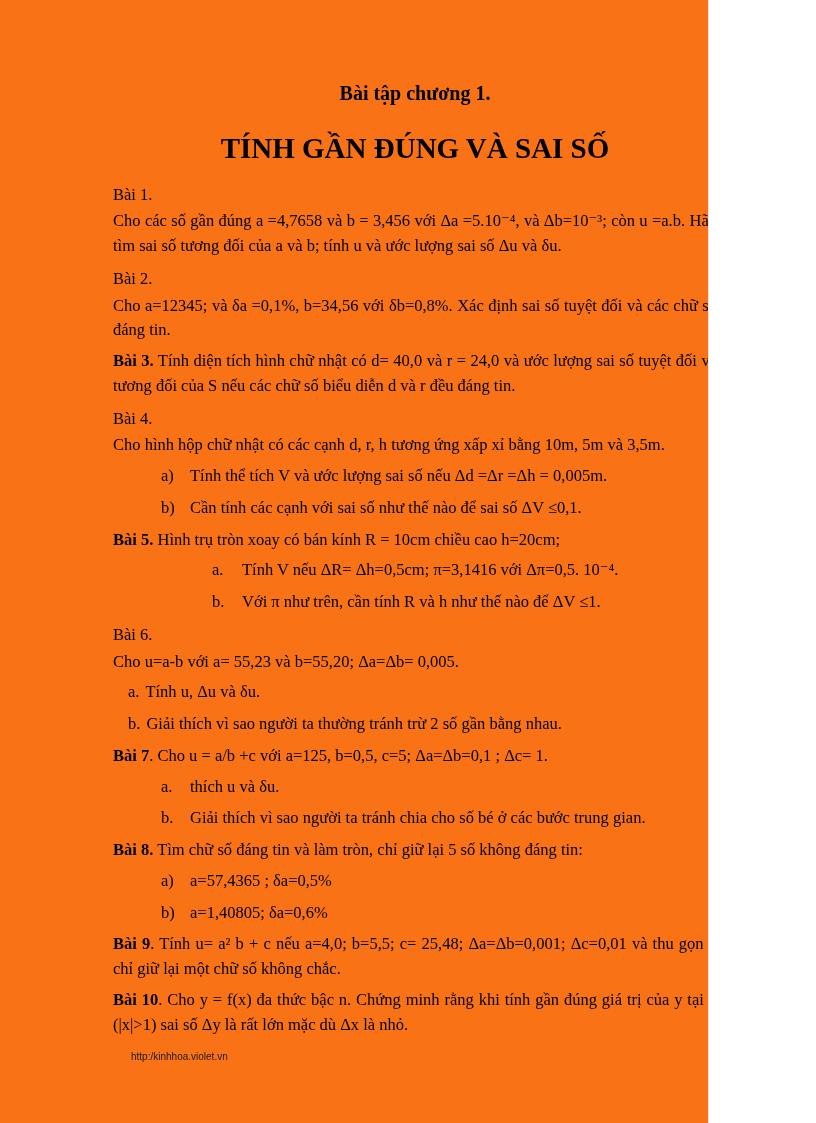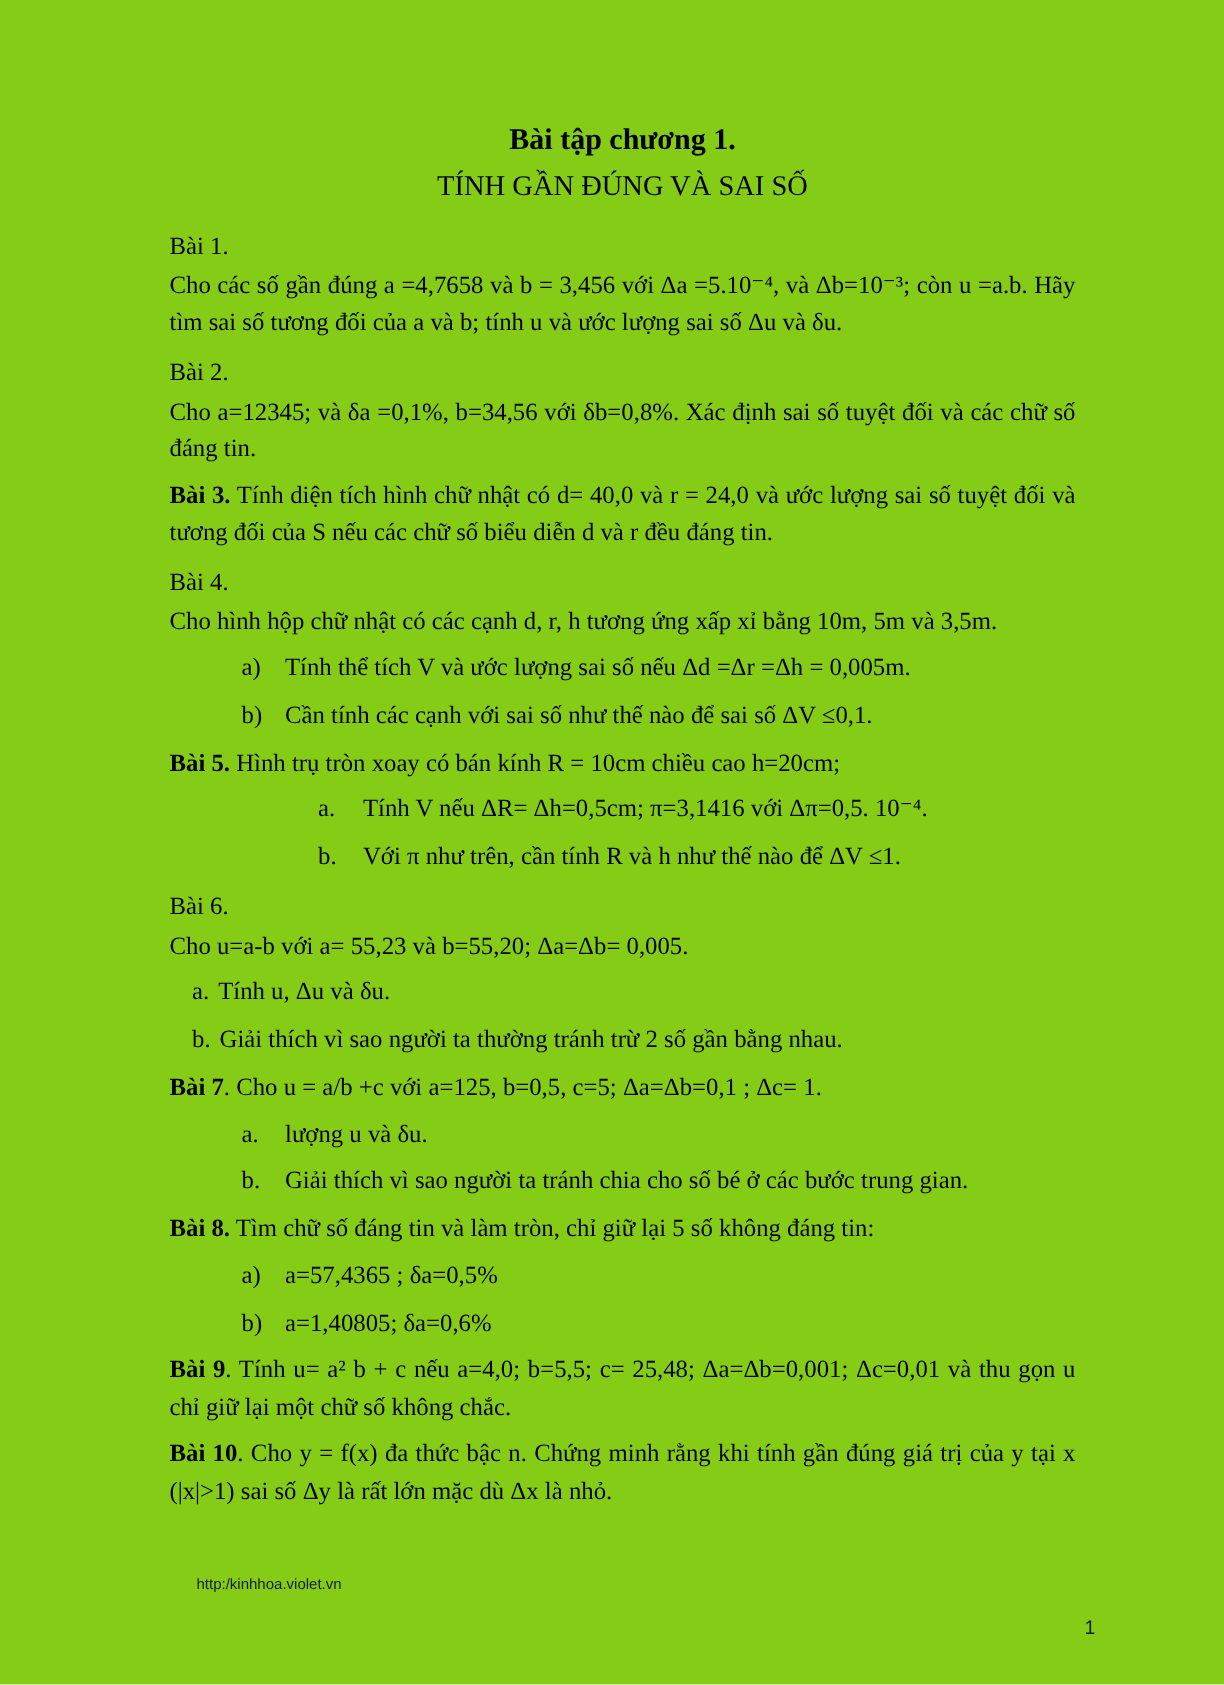--- a/index.html
+++ b/index.html
@@ -1,20 +1,20 @@
 <!DOCTYPE html>
 <html><head>
 <meta charset="utf-8">
 <style>
   html, body { margin: 0; padding: 0; background: #ffffff; }
   .page {
     position: relative;
-    width: 816px;
+    width: 708px;
     height: 1123px;
-    background: #84cc16;
+    background: #f97316;
     outline: 1px solid #e6e6e6;
     font-family: "Liberation Serif", "DejaVu Serif", serif;
     font-size: 16.5px;
     color: #000000;
     overflow: hidden;
   }
   .content {
     position: absolute;
     left: 113px;
     top: 78px;
@@ -22,23 +22,23 @@
     line-height: 1.5;
   }
   .title1 {
     text-align: center;
     font-weight: bold;
     font-size: 20px;
     margin: 0;
   }
   .title2 {
     text-align: center;
-    font-weight: normal;
-    font-size: 19px;
-    margin: 3px 0 12px 0;
+    font-weight: bold;
+    font-size: 29px;
+    margin: 19px 0 12px 0;
   }
   .hd { font-weight: normal; margin: 8px 0 2px 0; }
   .para { text-align: justify; margin: 2px 0 6px 0; }
   .lead { font-weight: bold; }
   .item { margin: 2px 0 7px 15px; }
   .lvl1 { padding-left: 33px; }
   .lvl1 .marker { display: inline-block; width: 29px; }
   .lvl2 { padding-left: 84px; }
   .lvl2 .marker { display: inline-block; width: 30px; }
   .lvl0 .marker { margin-right: 6px; }
@@ -84,21 +84,21 @@
     <p class="para"><span class="lead">Bài 5.</span><span> Hình trụ tròn xoay có bán kính R = 10cm chiều cao h=20cm;</span></p>
     <p class="item lvl2"><span class="marker">a.</span><span>Tính V nếu ΔR= Δh=0,5cm; π=3,1416 với Δπ=0,5. 10⁻⁴.</span></p>
     <p class="item lvl2"><span class="marker">b.</span><span>Với π như trên, cần tính R và h như thế nào để ΔV ≤1.</span></p>
 
     <p class="hd">Bài 6.</p>
     <p class="para">Cho u=a-b với a= 55,23 và b=55,20; Δa=Δb= 0,005.</p>
     <p class="item lvl0"><span class="marker">a.</span><span>Tính u, Δu và δu.</span></p>
     <p class="item lvl0"><span class="marker">b.</span><span>Giải thích vì sao người ta thường tránh trừ 2 số gần bằng nhau.</span></p>
 
     <p class="para"><span class="lead">Bài 7</span><span>. Cho u = a/b +c với a=125, b=0,5, c=5; Δa=Δb=0,1 ; Δc= 1.</span></p>
-    <p class="item lvl1"><span class="marker">a.</span><span>lượng u và δu.</span></p>
+    <p class="item lvl1"><span class="marker">a.</span><span>thích u và δu.</span></p>
     <p class="item lvl1"><span class="marker">b.</span><span>Giải thích vì sao người ta tránh chia cho số bé ở các bước trung gian.</span></p>
 
     <p class="para"><span class="lead">Bài 8.</span><span> Tìm chữ số đáng tin và làm tròn, chỉ giữ lại 5 số không đáng tin:</span></p>
     <p class="item lvl1"><span class="marker">a)</span><span>a=57,4365 ; δa=0,5%</span></p>
     <p class="item lvl1"><span class="marker">b)</span><span>a=1,40805; δa=0,6%</span></p>
 
     <p class="para"><span class="lead">Bài 9</span><span>. Tính u= a² b + c nếu a=4,0; b=5,5; c= 25,48; Δa=Δb=0,001; Δc=0,01 và thu gọn u chỉ giữ lại một chữ số không chắc.</span></p>
 
     <p class="para"><span class="lead">Bài 10</span><span>.  Cho y = f(x) đa thức bậc n. Chứng minh rằng khi tính gần đúng giá trị của y tại x (|x|&gt;1) sai số Δy là rất lớn mặc dù Δx là nhỏ.</span></p>
 

